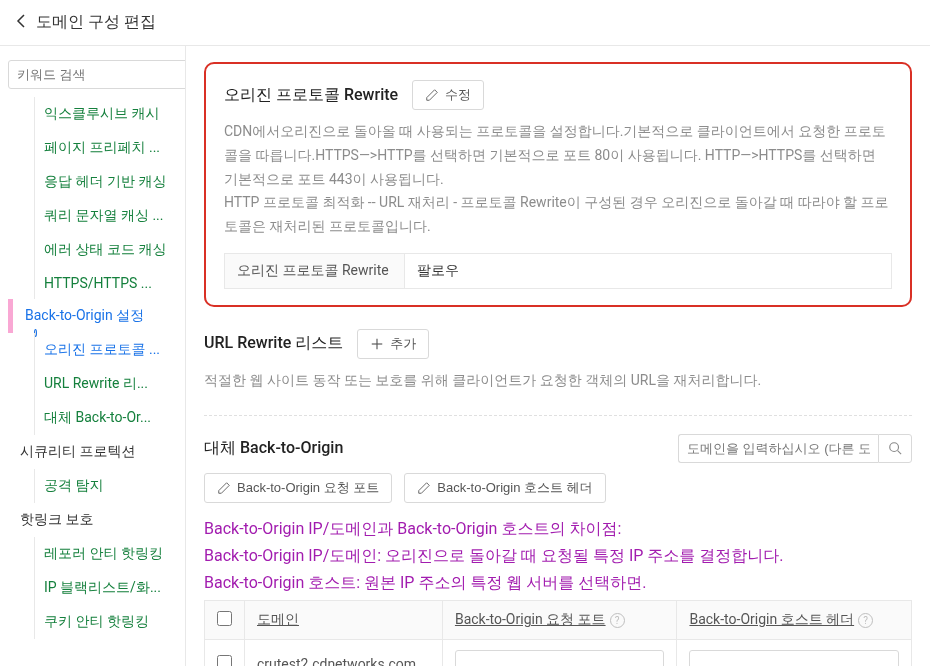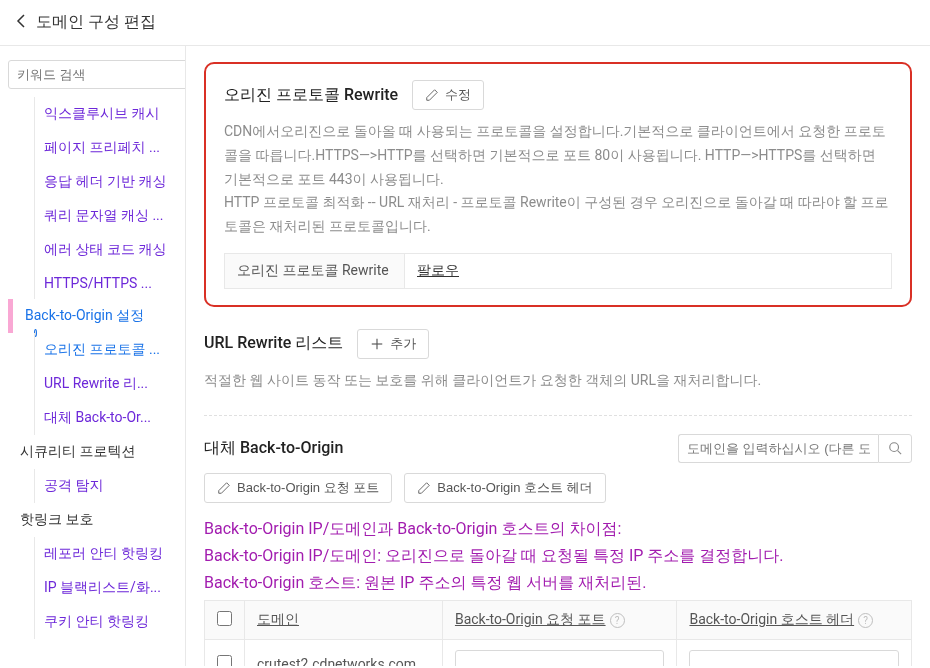--- a/index.html
+++ b/index.html
@@ -7,40 +7,40 @@
 .header { display: flex; align-items: center; padding: 12px 16px; border-bottom: 1px solid #e8e8e8; }
 .header .back { margin-right: 10px; color: #333; cursor: pointer; font-size: 16px; }
 .header .title { font-size: 16px; font-weight: 400; }
 .layout { display: flex; height: calc(668px - 48px); }
 .sidebar { width: 186px; border-right: 1px solid #e8e8e8; padding: 14px 8px; overflow-y: auto; }
 .search-row { display: flex; margin-bottom: 8px; }
 .search-input { flex: 1; border: 1px solid #d9d9d9; border-radius: 3px 0 0 3px; padding: 6px 8px; font-size: 13px; }
 .search-btn { border: 1px solid #d9d9d9; border-left: none; border-radius: 0 3px 3px 0; width: 32px; display: flex; align-items: center; justify-content: center; background: #fff; cursor: pointer; color: #888; }
 .nav { list-style: none; }
 .nav li { position: relative; }
-.nav li a { display: block; padding: 8px 0 8px 36px; color: #6d28d9; text-decoration: none; white-space: nowrap; overflow: hidden; text-overflow: ellipsis; font-size: 14px; cursor: pointer; }
+.nav li a { display: block; padding: 8px 0 8px 36px; color: #15803d; text-decoration: none; white-space: nowrap; overflow: hidden; text-overflow: ellipsis; font-size: 14px; cursor: pointer; }
 .nav li.group > a { padding-left: 12px; color: #333; font-weight: 400; }
 .nav li.active-parent > a { color: #1a73e8; }
 .nav li.active-parent { border-left: 5px solid #f9a8d4; }
 .nav li.active > a { color: #1a73e8; }
 .nav li.active::before { content: ""; position: absolute; left: 22px; top: 50%; transform: translateY(-50%); width: 6px; height: 6px; border: 1px solid #1a73e8; border-radius: 50%; background: #fff; }
 .nav li.sub::before { content: ""; position: absolute; left: 26px; top: 0; bottom: 0; width: 1px; background: #e5e5e5; }
 .nav li.active.sub::before { background: #e5e5e5; width:1px; }
 .nav .tree-line { position: absolute; left: 26px; top: 0; bottom: 0; width: 1px; background: #e8e8e8; }
 .content { flex: 1; padding: 16px 18px 24px; overflow-y: auto; }
 .panel { margin-bottom: 22px; }
 .panel.highlight { border: 2px solid #d93025; border-radius: 10px; padding: 16px 18px; }
 .panel-header { display: flex; align-items: center; gap: 14px; margin-bottom: 10px; }
 .panel-title { font-size: 16px; font-weight: 500; color: #222; }
 .btn { display: inline-flex; align-items: center; gap: 6px; border: 1px solid #d9d9d9; background: #fff; border-radius: 3px; padding: 5px 12px; font-size: 13px; color: #555; cursor: pointer; }
 .btn svg { width: 14px; height: 14px; }
 .desc { color: #8c8c8c; font-size: 14px; line-height: 1.7; margin-bottom: 14px; }
 .kv-row { display: flex; border: 1px solid #e8e8e8; }
 .kv-row .k { width: 180px; background: #fafafa; padding: 8px 12px; border-right: 1px solid #e8e8e8; color: #555; }
-.kv-row .v { flex: 1; padding: 8px 12px; color: #333; text-decoration: underline; }
+.kv-row .v { flex: 1; padding: 8px 12px; color: #333; }
 .section-divider { border-top: 1px dashed #e0e0e0; margin: 18px 0; }
 .section-header { display: flex; align-items: center; justify-content: space-between; margin-bottom: 10px; }
 .section-header .left { display: flex; align-items: center; gap: 14px; }
 .search-right { display: flex; }
 .search-right input { border: 1px solid #d9d9d9; border-right: none; border-radius: 3px 0 0 3px; padding: 6px 8px; font-size: 13px; width: 200px; }
 .search-right button { border: 1px solid #d9d9d9; border-radius: 0 3px 3px 0; width: 34px; background: #fff; cursor: pointer; color: #888; display: flex; align-items: center; justify-content: center; }
 .button-row { display: flex; gap: 12px; margin-bottom: 12px; }
 .note { color: #a21caf; font-size: 16px; line-height: 1.7; margin-bottom: 4px; }
 table { width: 100%; border-collapse: collapse; }
 th, td { border: 1px solid #e8e8e8; padding: 10px 12px; font-size: 14px; text-align: left; color: #555; }
@@ -201,21 +201,21 @@
           <svg viewBox="0 0 16 16">
               <path d="M2 14 L2 11 L11 2 L14 5 L5 14 Z" stroke="#555" stroke-width="1" fill="none"></path>
             </svg>
           <span>Back-to-Origin 호스트 헤더</span>
         </button>
       </div>
 
       <p class="note">
         <span>Back-to-Origin IP/도메인과 Back-to-Origin 호스트의 차이점:</span><br>
         <span>Back-to-Origin IP/도메인: 오리진으로 돌아갈 때 요청될 특정 IP 주소를 결정합니다.</span><br>
-        <span>Back-to-Origin 호스트: 원본 IP 주소의 특정 웹 서버를 재처리된.</span>
+        <span>Back-to-Origin 호스트: 원본 IP 주소의 특정 웹 서버를 선택하면.</span>
       </p>
 
       <table>
         <thead>
           <tr>
             <th style="width:40px;text-align:center"><input type="checkbox" style=""></th>
             <th>도메인</th>
             <th><span>Back-to-Origin 요청 포트</span><span class="help">?</span></th>
             <th><span>Back-to-Origin 호스트 헤더</span><span class="help">?</span></th>
           </tr>

